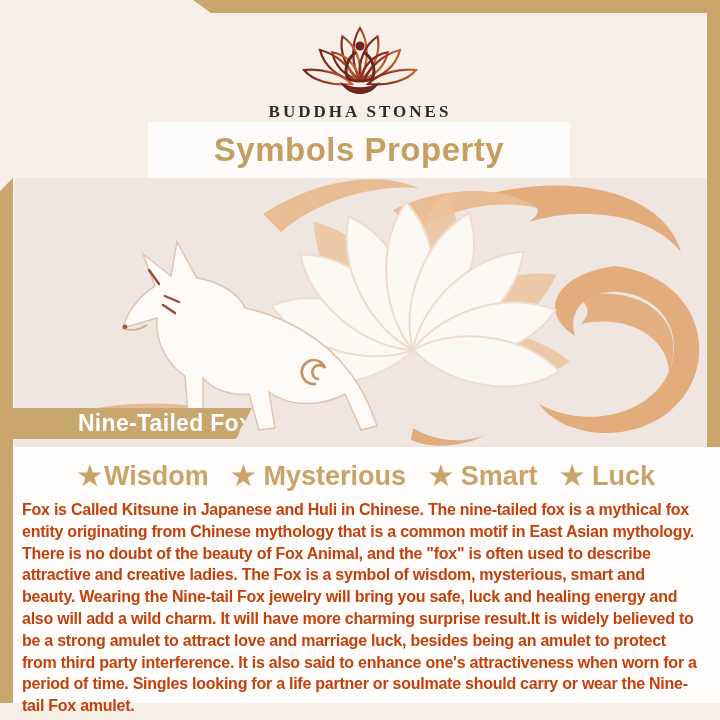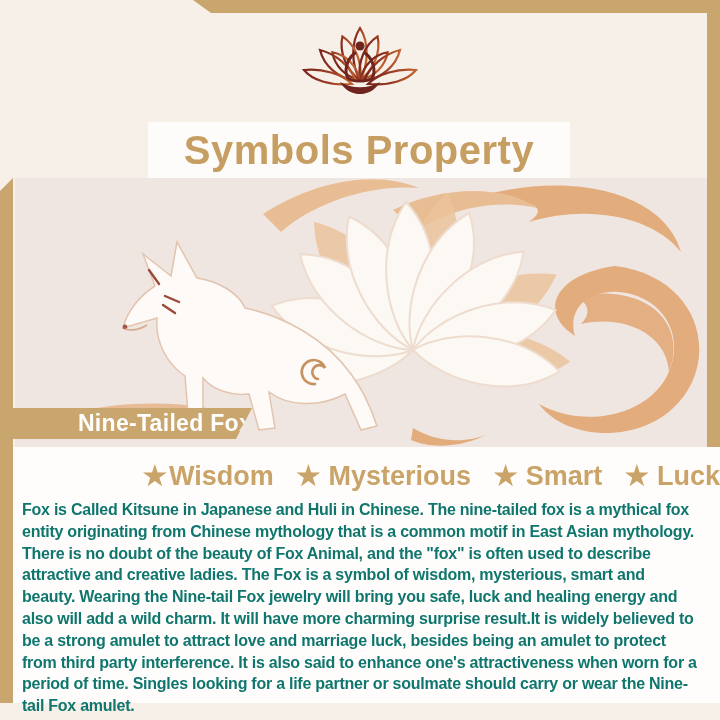--- a/index.html
+++ b/index.html
@@ -16,39 +16,39 @@
     clip-path:polygon(0 13px,100% 0,100% 100%,0 100%);}
 
   
   .logo-wrap{position:absolute;left:0;top:20px;width:720px;text-align:center;}
   .brand-name{margin-top:4px;font-family:"Liberation Serif",serif;font-size:17px;
     letter-spacing:3px;color:#35291f;font-weight:600;}
 
   
   .title-band{position:absolute;left:148px;top:122px;width:422px;height:56px;
     background:#fdfcfa;display:flex;align-items:center;justify-content:center;}
-  .title-band h1{margin:0;font-size:40px;font-weight:bold;color:#c79e62;letter-spacing:0.5px;}
+  .title-band h1{margin:0;font-size:33px;font-weight:bold;color:#c79e62;letter-spacing:0.5px;}
 
   
   .panel{position:absolute;left:15px;top:178px;width:692px;height:269px;background:#f0e6e1;overflow:hidden;}
 
   
   .banner{position:absolute;left:0;top:408px;width:252px;height:31px;background:#c8a66e;
     clip-path:polygon(0 0,100% 0,calc(100% - 16px) 100%,0 100%);
     display:flex;align-items:center;z-index:4;justify-content:flex-end;}
   .banner span{padding-left:30px;color:#fff;font-size:23px;font-weight:bold;letter-spacing:0.3px;}
 
   
   .content{position:absolute;left:13px;top:447px;width:707px;height:256px;background:#fffdfb;}
-  .traits{margin-top:13px;text-align:right;color:#c9a368;font-size:27px;font-weight:bold;white-space:nowrap;}
+  .traits{margin-top:13px;text-align:center;color:#c9a368;font-size:27px;font-weight:bold;white-space:nowrap;}
   .trait{display:inline-block;}
   .trait + .trait{margin-left:15px;}
   .trait .star{margin-right:2px;}
   .trait + .trait .star{margin-right:8px;}
-  .desc{margin:7px 18px 0 8px;padding:0 0 0 1px;color:#0f766e;font-size:16px;line-height:21.8px;
+  .desc{margin:7px 18px 0 8px;padding:0 0 0 1px;color:#c2410c;font-size:16px;line-height:21.8px;
     font-weight:bold;letter-spacing:-0.25px;text-align:left;}
 </style>
 </head>
 <body>
 
 <div class="page">
 
   <div class="frame frame-top"></div>
   <div class="frame frame-right"></div>
   <div class="frame frame-left"></div>
@@ -82,20 +82,21 @@
         <path d="M-8 4 C -30 6 -48 0 -56 -10 C -38 -12 -18 -6 -8 4 Z"></path>
         <path d="M8 4 C 30 6 48 0 56 -10 C 38 -12 18 -6 8 4 Z"></path>
       </g>
 
       <g fill="#6f241d" stroke="#6f241d">
         <circle cx="0" cy="-34" r="4.6" stroke="none"></circle>
         <path d="M-5 -27 C -14 -20 -16 -8 -12 -2 C -8 2 8 2 12 -2 C 16 -8 14 -20 5 -27" fill="none" stroke-width="3" stroke-linecap="round"></path>
         <path d="M-20 2 C -8 9 8 9 20 2 C 14 12 6 14 0 14 C -6 14 -14 12 -20 2 Z" stroke="none"></path>
       </g>
     </svg>
+    <div class="brand-name">BUDDHA STONES</div>
   </div>
 
   <div class="title-band">
     <h1>Symbols Property</h1>
   </div>
 
   <div class="panel">
     <svg width="692" height="269" viewBox="0 0 692 269">
 
       <path d="M50 238 C95 222 180 220 228 240 C180 232 102 236 50 254 Z" fill="#e3ac7c" opacity="0.75"></path>

